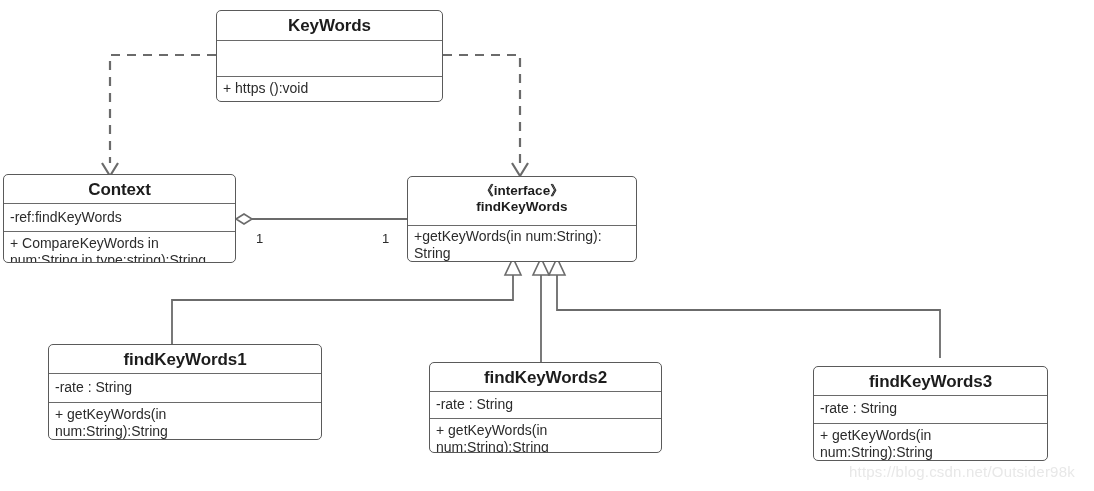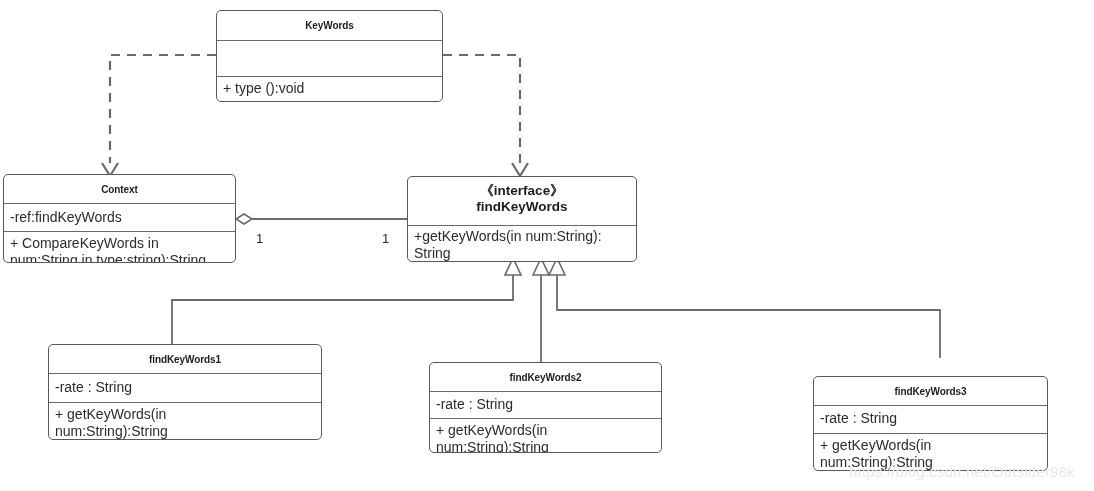--- a/index.html
+++ b/index.html
@@ -36,21 +36,21 @@
   }
   .sec {
     box-sizing: border-box;
     border-bottom: 1.4px solid #6a6a6a;
   }
   .sec.last { border-bottom: none; }
   .title {
     text-align: center;
     font-weight: bold;
     color: #1c1c1c;
-    font-size: 10px;
+    font-size: 17px;
     letter-spacing: -0.1px;
   }
   .attr, .meth {
     color: #2b2b2b;
     font-size: 14px;
     padding-left: 6px;
     line-height: 17px;
     white-space: pre-line;
   }
   .stereo {
@@ -107,21 +107,21 @@
 
     <g>
       <path d="M940,358 L940,310 L557,310 L557,275" fill="none" stroke="#6b6b6b" stroke-width="1.8"></path>
       <polygon points="557,258 549,275 565,275" fill="#ffffff" stroke="#6b6b6b" stroke-width="1.6"></polygon>
     </g>
   </svg>
 
   <div class="umlbox" style="left:216px; top:10px; width:227px; height:92px;">
     <div class="sec title" style="height:30px; line-height:30px;">KeyWords</div>
     <div class="sec attr" style="height:36px;"></div>
-    <div class="sec last meth" style="height:24px; padding-top:3px;">+ type  ():void</div>
+    <div class="sec last meth" style="height:24px; padding-top:3px;">+ https  ():void</div>
   </div>
 
   <div class="umlbox" style="left:407px; top:176px; width:230px; height:86px;">
     <div class="sec" style="height:49px; padding-top:6px;">
       <div class="stereo">《interface》</div>
       <div class="stereo">findKeyWords</div>
     </div>
     <div class="sec last meth" style="height:37px; padding-top:2px;">+getKeyWords(in num:String):
 String</div>
   </div>
@@ -140,21 +140,21 @@
 num:String):String</div>
   </div>
 
   <div class="umlbox" style="left:429px; top:362px; width:233px; height:91px;">
     <div class="sec title" style="height:29px; line-height:29px;text-align:center;">findKeyWords2</div>
     <div class="sec attr" style="height:27px; padding-top:4px;">-rate : String</div>
     <div class="sec last meth" style="height:35px; padding-top:3px;">+ getKeyWords(in
 num:String):String</div>
   </div>
 
-  <div class="umlbox" style="left:813px; top:376px; width:235px; height:95px;">
+  <div class="umlbox" style="left:813px; top:366px; width:235px; height:95px;">
     <div class="sec title" style="height:29px; line-height:29px;">findKeyWords3</div>
     <div class="sec attr" style="height:28px; padding-top:4px;">-rate : String</div>
     <div class="sec last meth" style="height:38px; padding-top:3px;">+ getKeyWords(in
 num:String):String</div>
   </div>
 
   <div class="mult" style="left:256px; top:231px;">1</div>
   <div class="mult" style="left:382px; top:231px;">1</div>
 
   <div class="watermark" style="left:849px; top:463px;">https://blog.csdn.net/Outsider98k</div>

